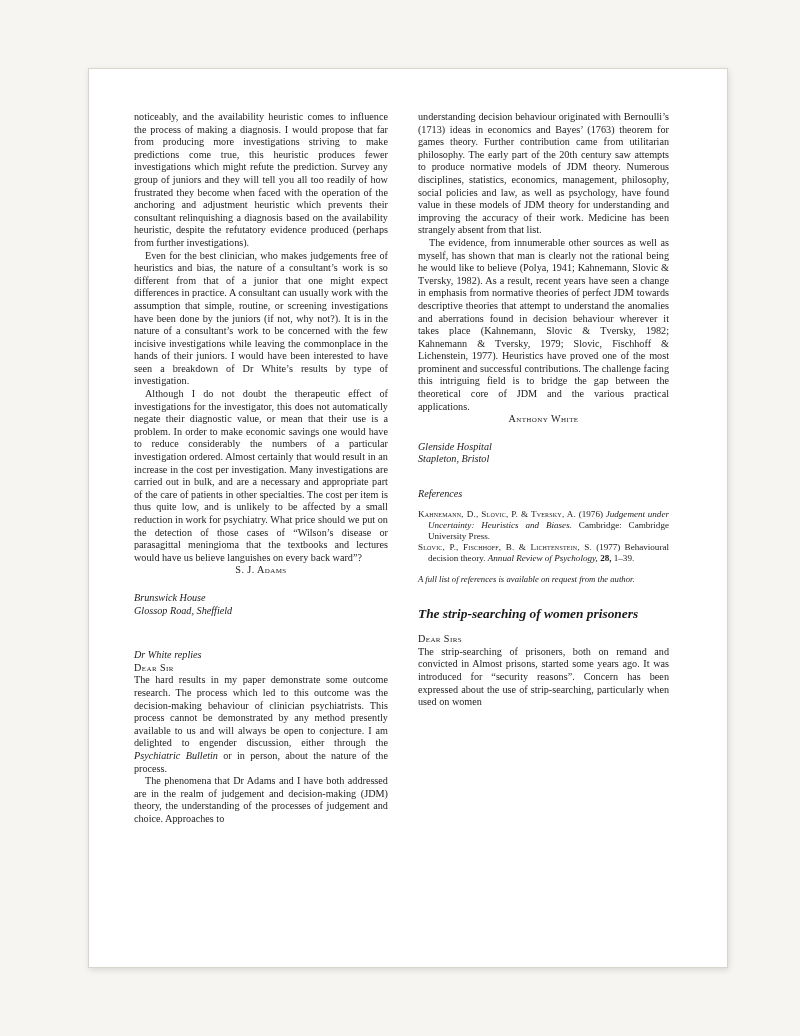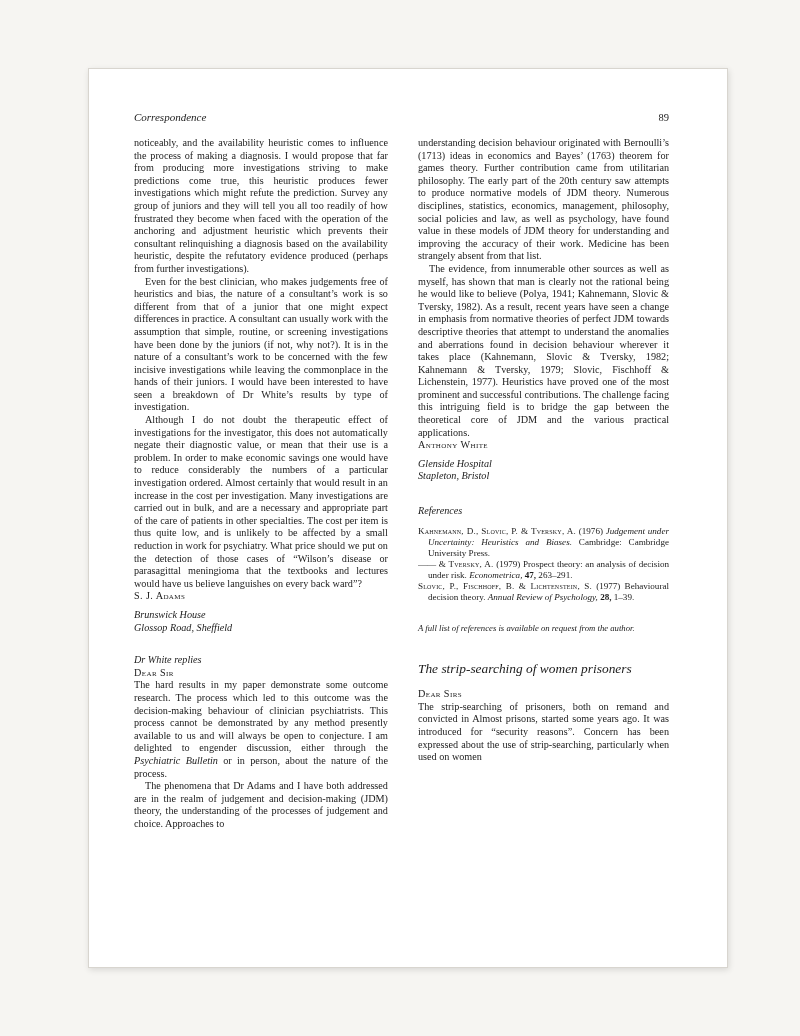--- a/index.html
+++ b/index.html
@@ -22,41 +22,37 @@
     font-size:11px; line-height:13px; margin-bottom:13px;
   }
   .running-head { font-style:italic; }
   .page-number { font-size:10.5px; }
   .columns { display:flex; gap:30px; }
   .col { text-align:justify; font-size:10.2px; line-height:12.6px; }
   .col-left { width:262px; }
   .col-right { width:259px; }
   p { text-indent:11px; }
   p.noindent { text-indent:0; }
-  .sig { text-align:left; text-indent:0; font-variant:small-caps; letter-spacing:0.4px; }
-  .addr { font-style:italic; text-indent:0; margin-top:6px; }
-  .reply-head { font-style:italic; text-indent:0; margin-top:20px; }
+  .sig { text-align:center; text-indent:0; font-variant:small-caps; letter-spacing:0.4px; }
+  .addr { font-style:italic; text-indent:0; margin-top:15px; }
+  .reply-head { font-style:italic; text-indent:0; margin-top:32px; }
   .salutation { font-variant:small-caps; text-indent:0; letter-spacing:0.4px; }
   .refs-head { font-style:italic; text-indent:0; margin-top:22px; margin-bottom:8px; }
   .ref { font-size:9.1px; line-height:11px; text-indent:-10px; padding-left:10px; text-align:justify; }
-  .refs-note { font-style:italic; font-size:8.7px; line-height:10.5px; margin-top:20px; text-indent:0; }
-  .article-title { font-style:italic; font-weight:normal; font-size:13.4px; line-height:16px; margin-top:28px; margin-bottom:11px; text-indent:0; text-align:left; }
+  .refs-note { font-style:italic; font-size:8.7px; line-height:10.5px; margin-top:10px; text-indent:0; }
+  .article-title { font-style:italic; font-weight:bold; font-size:13.4px; line-height:16px; margin-top:22px; margin-bottom:11px; text-indent:0; text-align:left; }
   .seg-i { font-style:italic; }
   .seg-b { font-weight:700; }
   .seg-sc { font-variant:small-caps; letter-spacing:0.2px;margin-top:10px; }
 </style>
 </head>
 <body>
 
 <div class="page">
 
-  <div class="page-header">
-    <span class="running-head">Correspondence</span>
-    <span class="page-number">89</span>
-  </div>
 
   <div class="columns">
 
     <div class="col col-left">
       <p class="noindent">noticeably, and the availability heuristic comes to influence the process of making a diagnosis. I would propose that far from producing more investigations striving to make predictions come true, this heuristic produces fewer investigations which might refute the prediction. Survey any group of juniors and they will tell you all too readily of how frustrated they become when faced with the operation of the anchoring and adjustment heuristic which prevents their consultant relinquishing a diagnosis based on the availability heuristic, despite the refutatory evidence produced (perhaps from further investigations).</p>
       <p>Even for the best clinician, who makes judgements free of heuristics and bias, the nature of a consultant’s work is so different from that of a junior that one might expect differences in practice. A consultant can usually work with the assumption that simple, routine, or screening investigations have been done by the juniors (if not, why not?). It is in the nature of a consultant’s work to be concerned with the few incisive investigations while leaving the commonplace in the hands of their juniors. I would have been interested to have seen a breakdown of Dr White’s results by type of investigation.</p>
       <p>Although I do not doubt the therapeutic effect of investigations for the investigator, this does not automatically negate their diagnostic value, or mean that their use is a problem. In order to make economic savings one would have to reduce considerably the numbers of a particular investigation ordered. Almost certainly that would result in an increase in the cost per investigation. Many investigations are carried out in bulk, and are a necessary and appropriate part of the care of patients in other specialties. The cost per item is thus quite low, and is unlikely to be affected by a small reduction in work for psychiatry. What price should we put on the detection of those cases of “Wilson’s disease or parasagittal meningioma that the textbooks and lectures would have us believe languishes on every back ward”?</p>
       <p class="sig">S. J. Adams</p>
       <p class="addr">
         <span>Brunswick House</span><br>
@@ -71,21 +67,20 @@
     <div class="col col-right">
       <p class="noindent">understanding decision behaviour originated with Bernoulli’s (1713) ideas in economics and Bayes’ (1763) theorem for games theory. Further contribution came from utilitarian philosophy. The early part of the 20th century saw attempts to produce normative models of JDM theory. Numerous disciplines, statistics, economics, management, philosophy, social policies and law, as well as psychology, have found value in these models of JDM theory for understanding and improving the accuracy of their work. Medicine has been strangely absent from that list.</p>
       <p>The evidence, from innumerable other sources as well as myself, has shown that man is clearly not the rational being he would like to believe (Polya, 1941; Kahnemann, Slovic &amp; Tversky, 1982). As a result, recent years have seen a change in emphasis from normative theories of perfect JDM towards descriptive theories that attempt to understand the anomalies and aberrations found in decision behaviour wherever it takes place (Kahnemann, Slovic &amp; Tversky, 1982; Kahnemann &amp; Tversky, 1979; Slovic, Fischhoff &amp; Lichenstein, 1977). Heuristics have proved one of the most prominent and successful contributions. The challenge facing this intriguing field is to bridge the gap between the theoretical core of JDM and the various practical applications.</p>
       <p class="sig">Anthony White</p>
       <p class="addr">
         <span>Glenside Hospital</span><br>
         <span>Stapleton, Bristol</span>
       </p>
       <p class="refs-head">References</p>
       <p class="ref"><span class="seg-sc">Kahnemann, D., Slovic, P. &amp; Tversky, A.</span><span> (1976) </span><span class="seg-i">Judgement under Uncertainty: Heuristics and Biases.</span><span> Cambridge: Cambridge University Press.</span></p>
-      <p class="ref"><span>—— &amp; </span><span class="seg-sc">Tversky, A.</span><span> (1979) Prospect theory: an analysis of decision under risk. </span><span class="seg-i">Econometrica,</span><span> </span><span class="seg-b">47,</span><span> 263–291.</span></p>
       <p class="ref"><span class="seg-sc">Slovic, P., Fischhoff, B. &amp; Lichtenstein, S.</span><span> (1977) Behavioural decision theory. </span><span class="seg-i">Annual Review of Psychology,</span><span> </span><span class="seg-b">28,</span><span> 1–39.</span></p>
       <p class="refs-note">A full list of references is available on request from the author.</p>
       <p class="article-title">The strip-searching of women prisoners</p>
       <p class="salutation">Dear Sirs</p>
       <p class="noindent">The strip-searching of prisoners, both on remand and convicted in Almost prisons, started some years ago. It was introduced for “security reasons”. Concern has been expressed about the use of strip-searching, particularly when used on women</p>
     </div>
 
   </div>
 </div>
 

